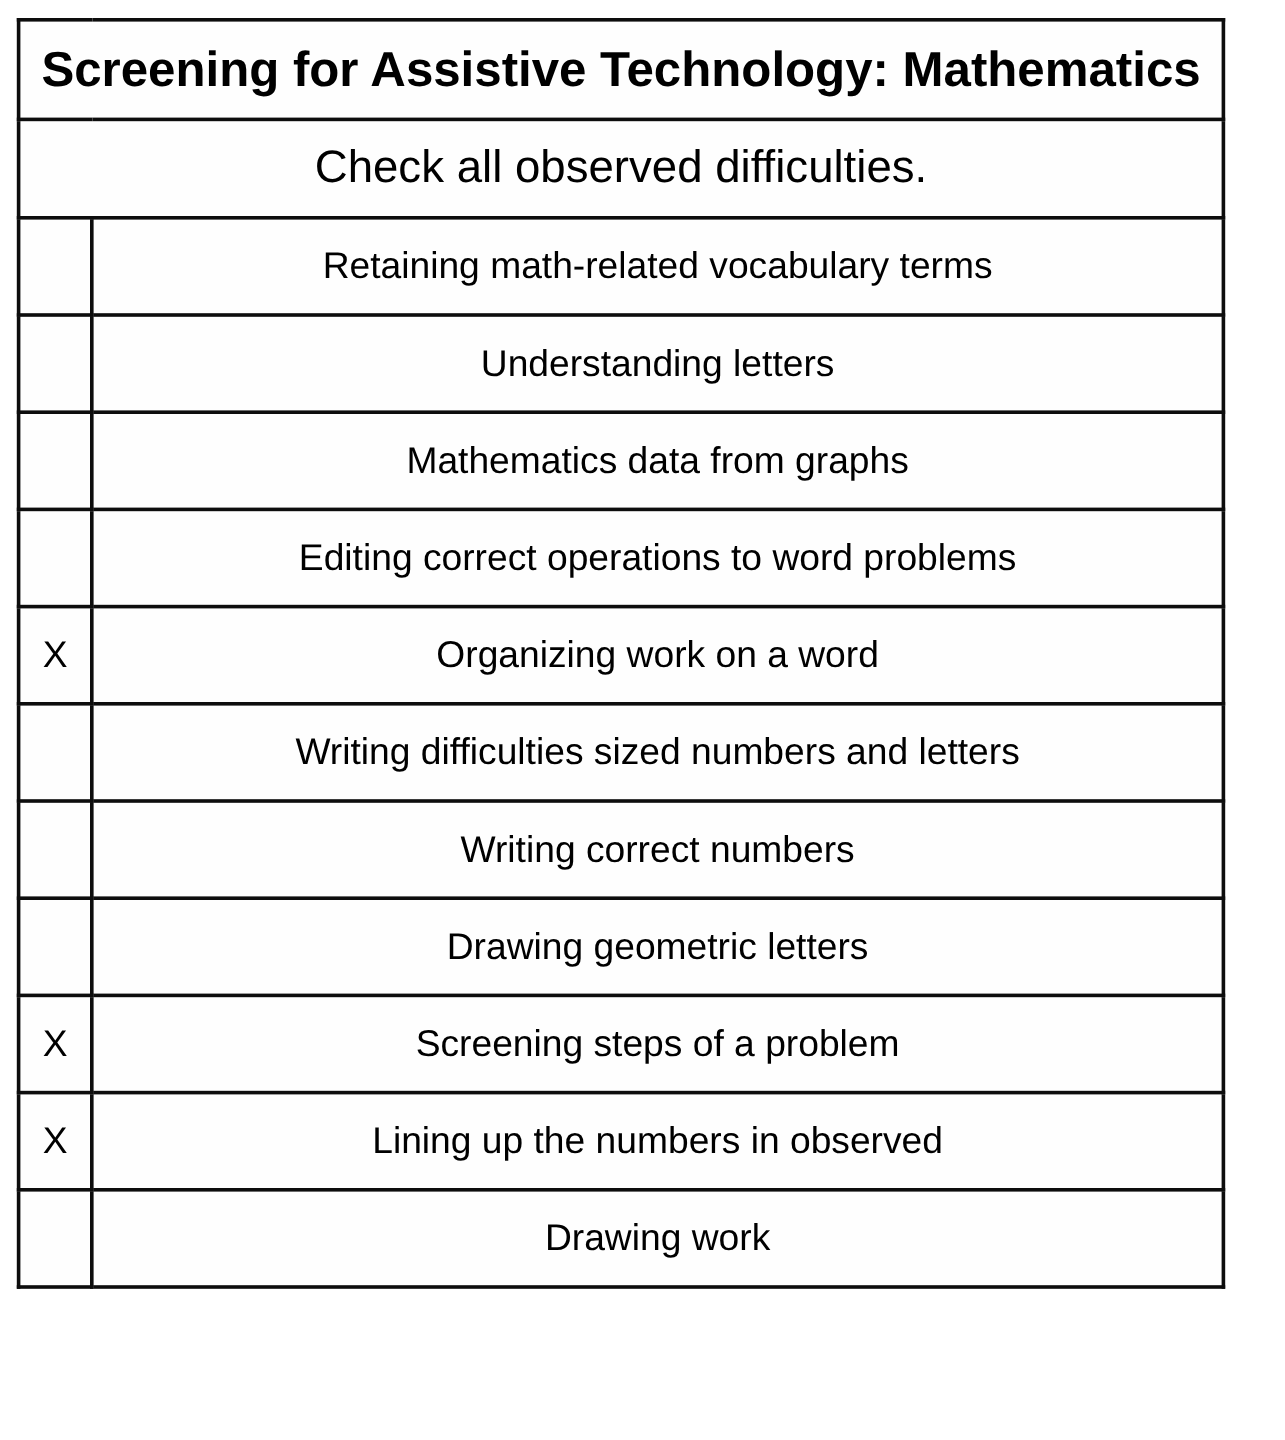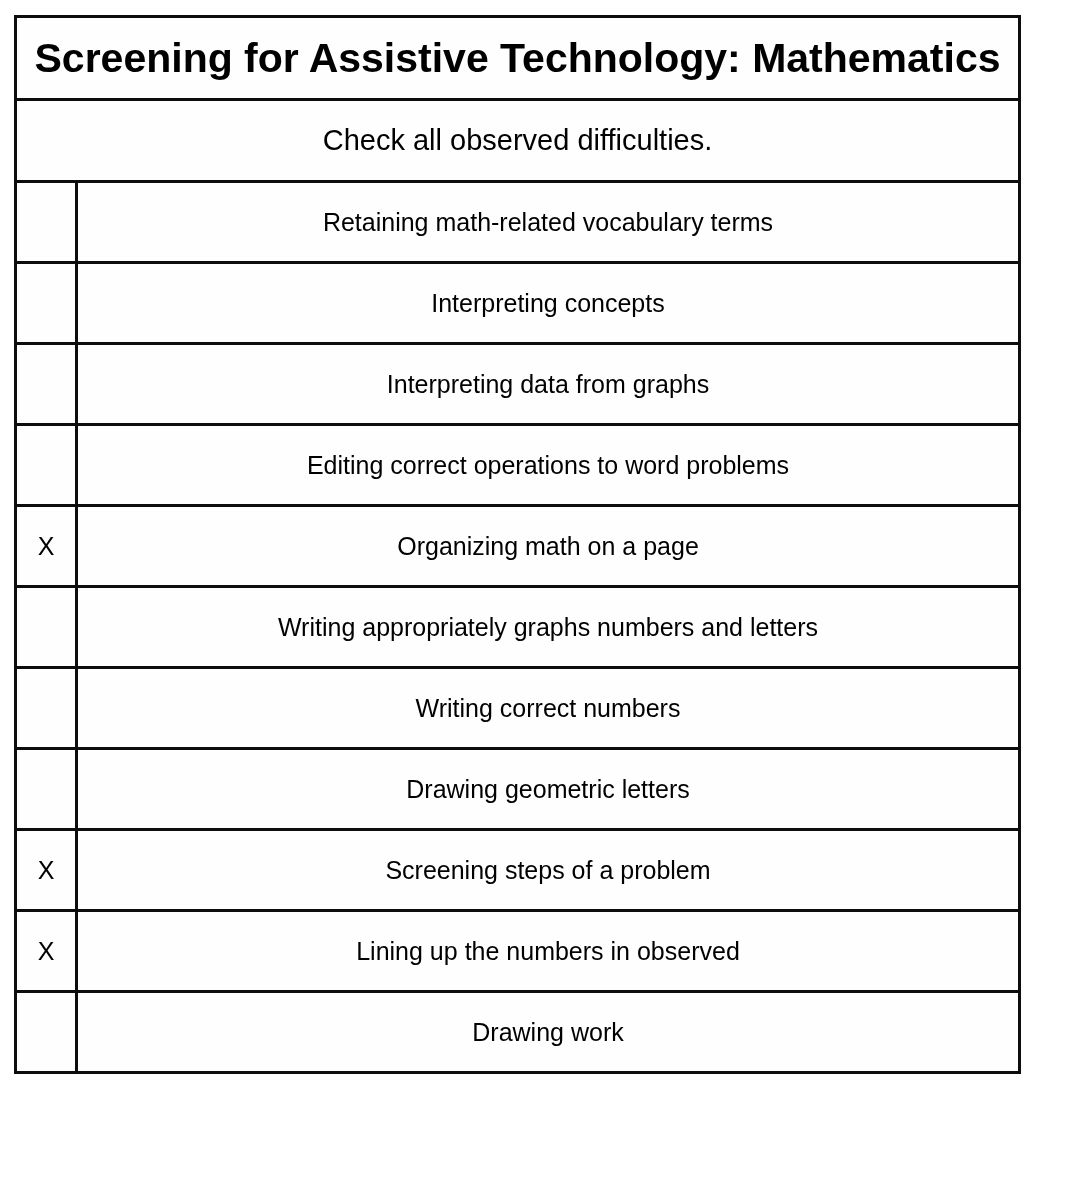--- a/index.html
+++ b/index.html
@@ -38,25 +38,25 @@
   }
   col.check-col { width: 61px; }
   tr.title-row td {
     height: 80px;
     font-size: 41px;
     font-weight: bold;
     letter-spacing: 0px;
   }
   tr.instruction-row td {
     height: 79px;
-    font-size: 29px;
+    font-size: 38px;
   }
   tr.item-row td {
     height: 78px;
-    font-size: 25px;
+    font-size: 31px;
   }
   td.check-cell {
     font-size: 36px;
     padding: 0;
   }
 </style>
 </head>
 <body>
 
 <div class="page">
@@ -72,37 +72,37 @@
       <tr class="instruction-row">
         <td colspan="2">Check all observed difficulties.</td>
       </tr>
 
       <tr class="item-row">
         <td class="check-cell"></td>
         <td>Retaining math-related vocabulary terms</td>
       </tr>
       <tr class="item-row">
         <td class="check-cell"></td>
-        <td>Interpreting concepts</td>
+        <td>Understanding letters</td>
       </tr>
       <tr class="item-row">
         <td class="check-cell"></td>
-        <td>Interpreting data from graphs</td>
+        <td>Mathematics data from graphs</td>
       </tr>
       <tr class="item-row">
         <td class="check-cell"></td>
         <td>Editing correct operations to word problems</td>
       </tr>
       <tr class="item-row">
         <td class="check-cell">X</td>
-        <td>Organizing math on a page</td>
+        <td>Organizing work on a word</td>
       </tr>
       <tr class="item-row">
         <td class="check-cell"></td>
-        <td>Writing appropriately graphs numbers and letters</td>
+        <td>Writing difficulties sized numbers and letters</td>
       </tr>
       <tr class="item-row">
         <td class="check-cell"></td>
         <td>Writing correct numbers</td>
       </tr>
       <tr class="item-row">
         <td class="check-cell"></td>
         <td>Drawing geometric letters</td>
       </tr>
       <tr class="item-row">

